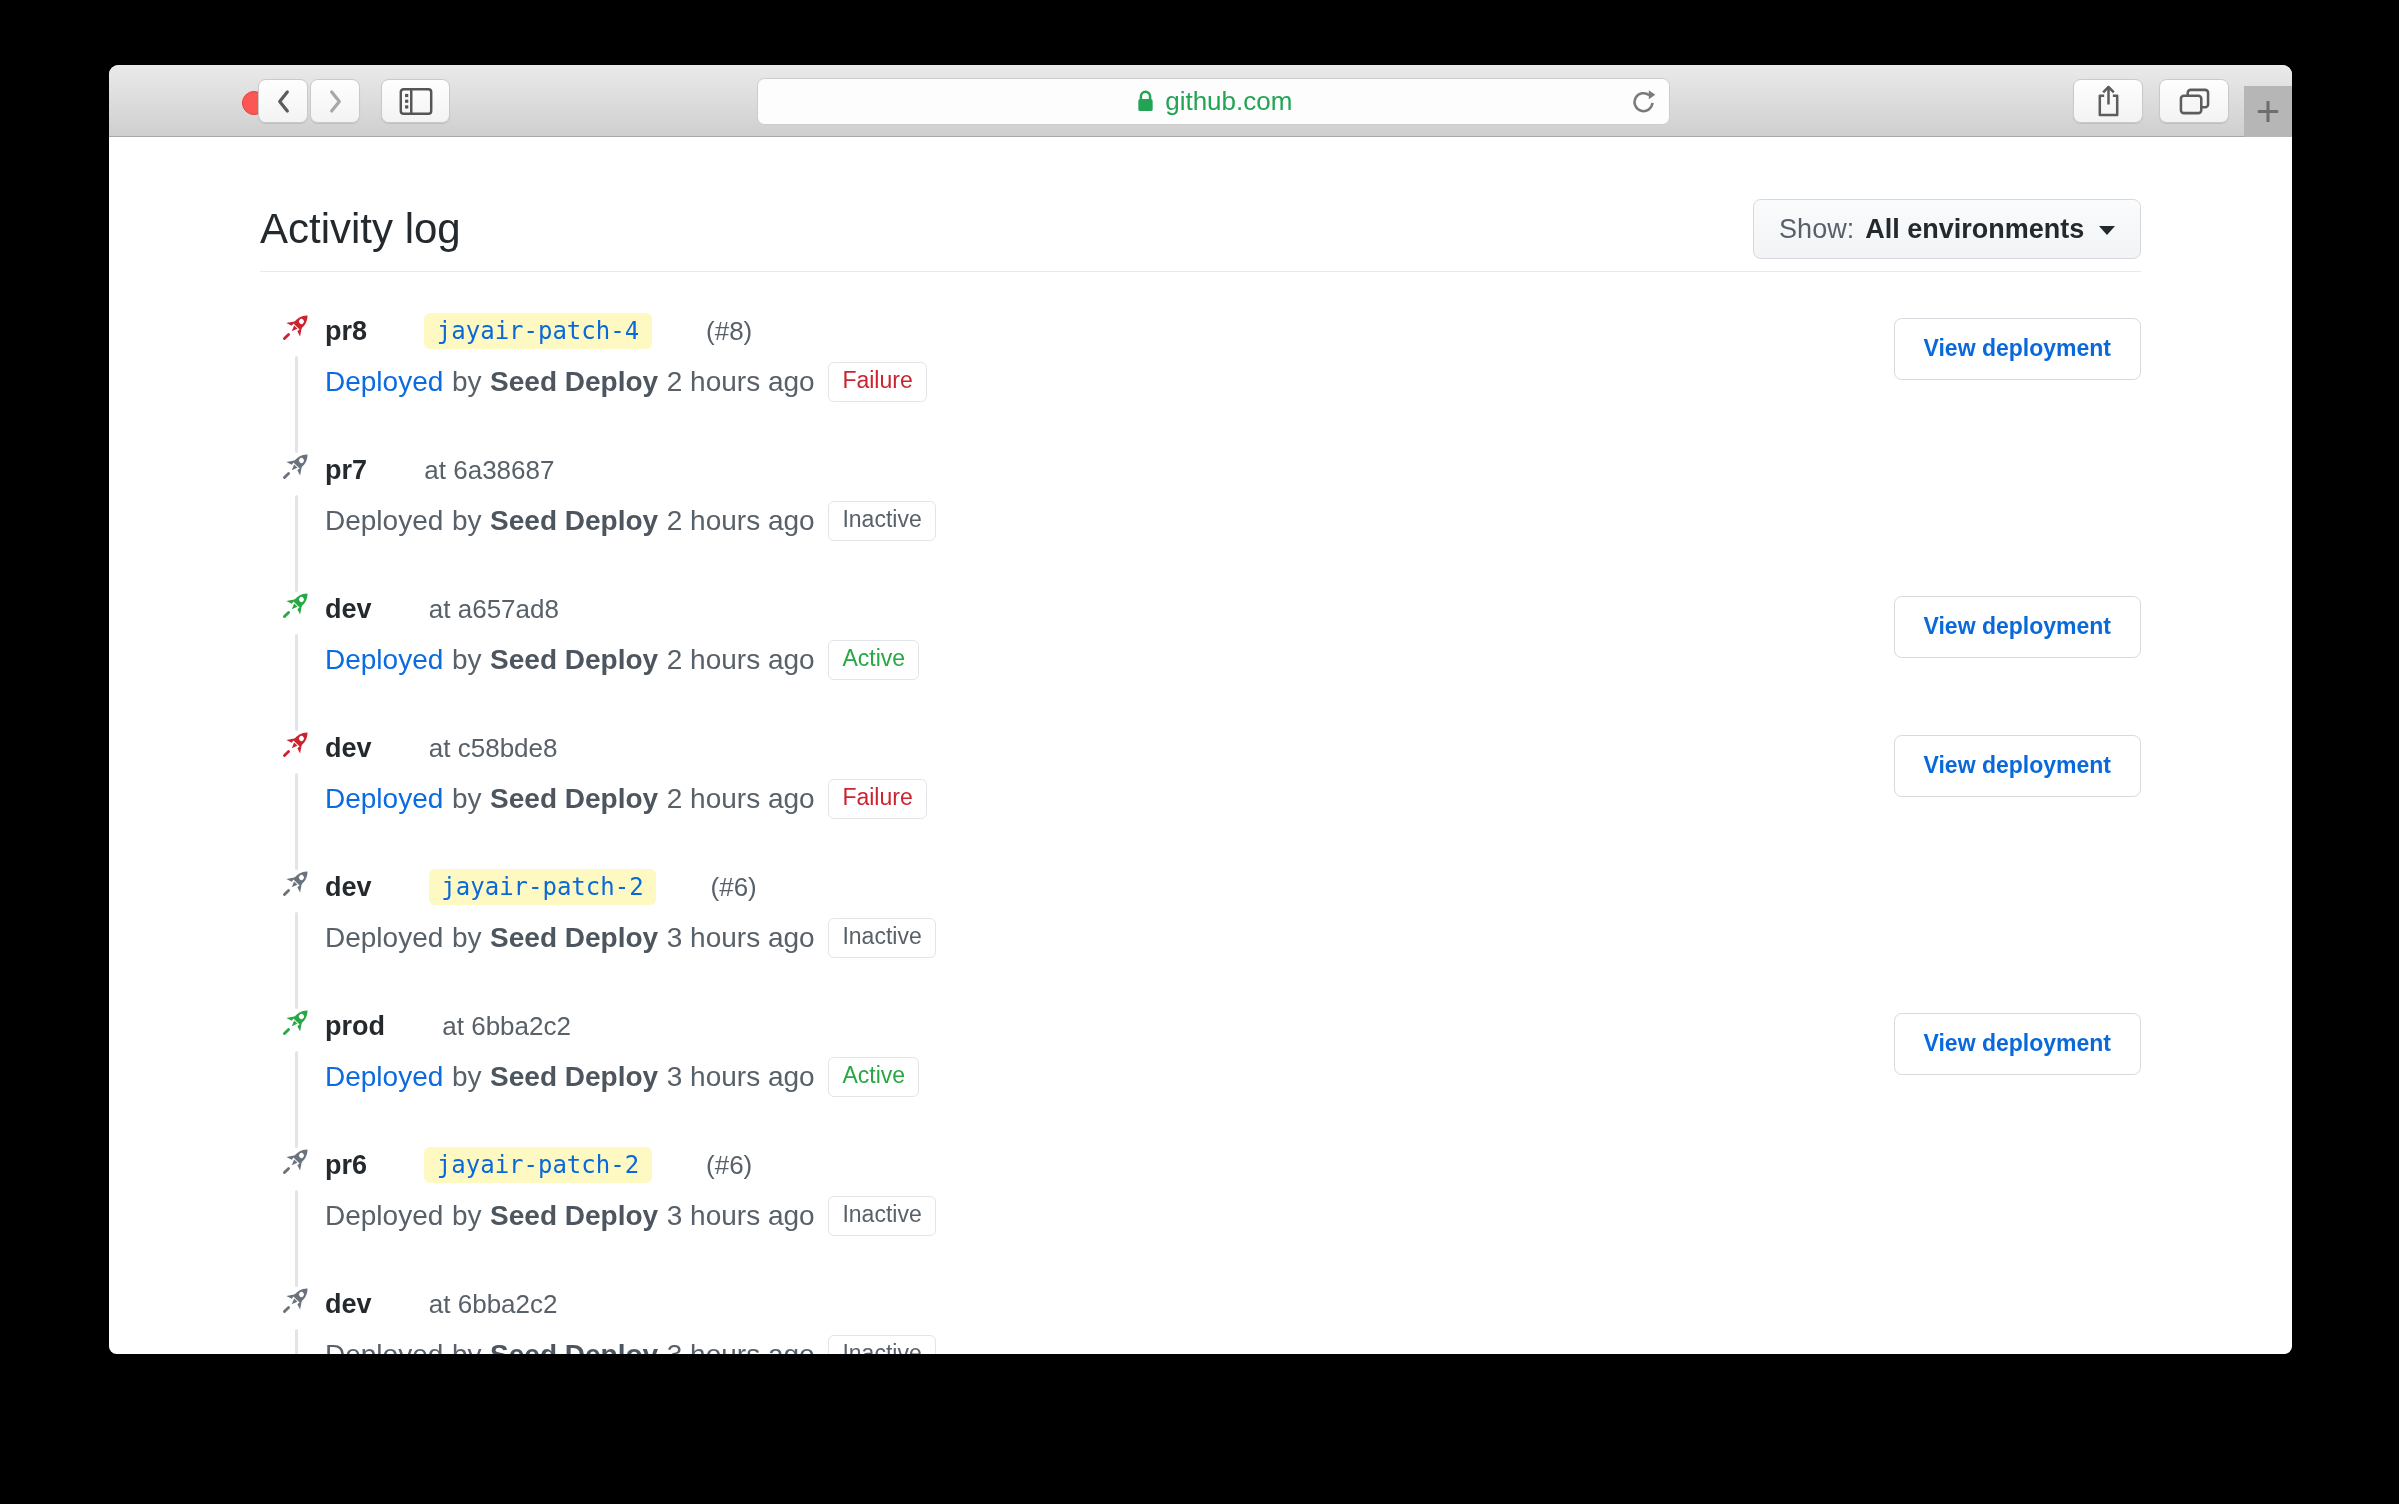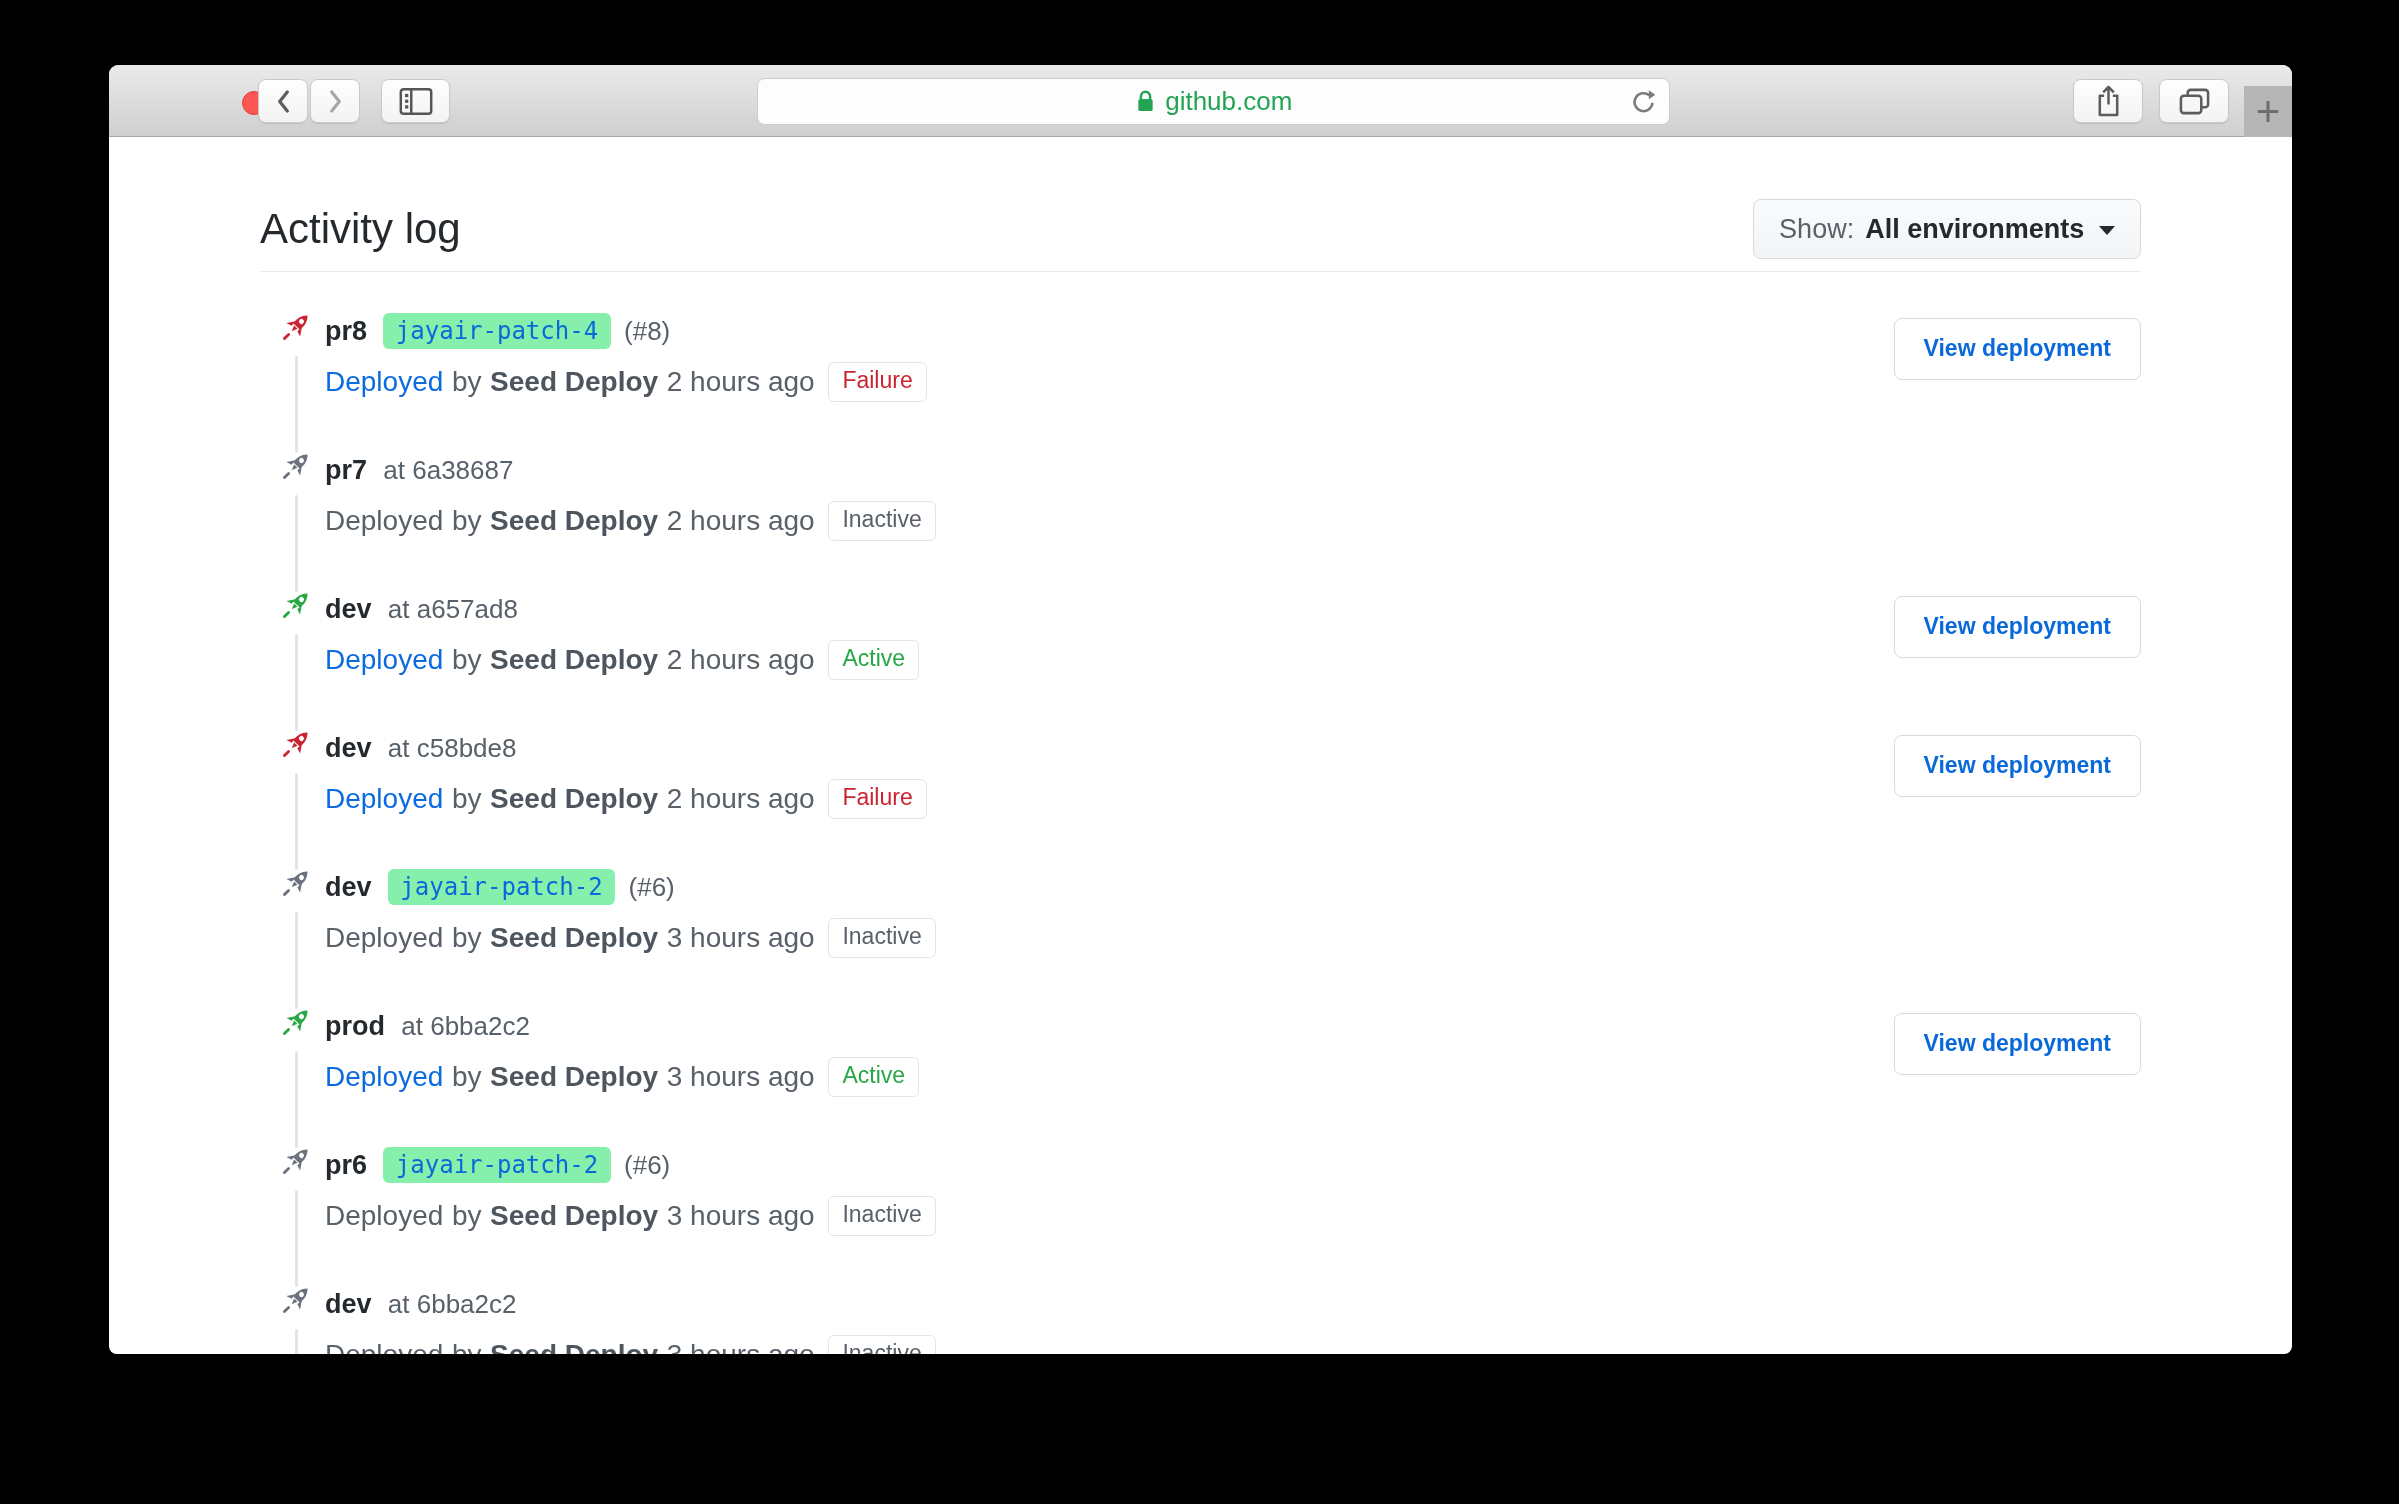--- a/index.html
+++ b/index.html
@@ -63,25 +63,25 @@
     width:0; height:0; border-left:8.6px solid transparent; border-right:8.6px solid transparent;
     border-top:9.6px solid #24292e; margin-left:3.8px; margin-top:2.9px;
   }
   .entries { margin-top:40px; }
   .entry { position:relative; height:139px; padding-left:65px; }
   .rocket { position:absolute; left:15.4px; top:-3.8px; width:40px; height:40px; }
   .rocket.red   { color:#cb2431; }
   .rocket.gray  { color:#6a737d; }
   .rocket.green { color:#28a745; }
   .tline { position:absolute; left:35px; top:44px; bottom:-1.9px; width:2.9px; background:#e1e4e8; border-radius:1.9px; }
-  .title-row { display:flex; align-items:center; height:38px; font-size:27px; }
+  .title-row { display:flex; align-items:center; height:38px; font-size:27px;gap:41px; }
   .env { font-weight:bold; color:#24292e; margin-right:16.3px; }
   .chip {
     font-family:"DejaVu Sans Mono", monospace; font-size:24px; color:#0969da;
-    background:#86efac; padding:3.8px 12.5px; border-radius:5.8px; margin-right:13.4px; cursor:pointer;
+    background:#fef9c3; padding:3.8px 12.5px; border-radius:5.8px; margin-right:13.4px; cursor:pointer;
   }
   .graytxt { color:#586069; font-size:26px; }
   .meta-row { margin-top:11.5px; font-size:28px; color:#586069; display:flex; align-items:center;text-align:center; }
   .meta-row .w { margin-right:8.6px; }
   .deployed.link { color:#0c6be0; cursor:pointer; }
   .actor { font-weight:bold; color:#4d565f; }
   .badge {
     margin-left:13.4px; border:1.9px solid #e1e4e8; border-radius:5.8px; background:#fff;
     padding:2.9px 13.4px 4.8px; font-size:23px; line-height:31px;
   }

